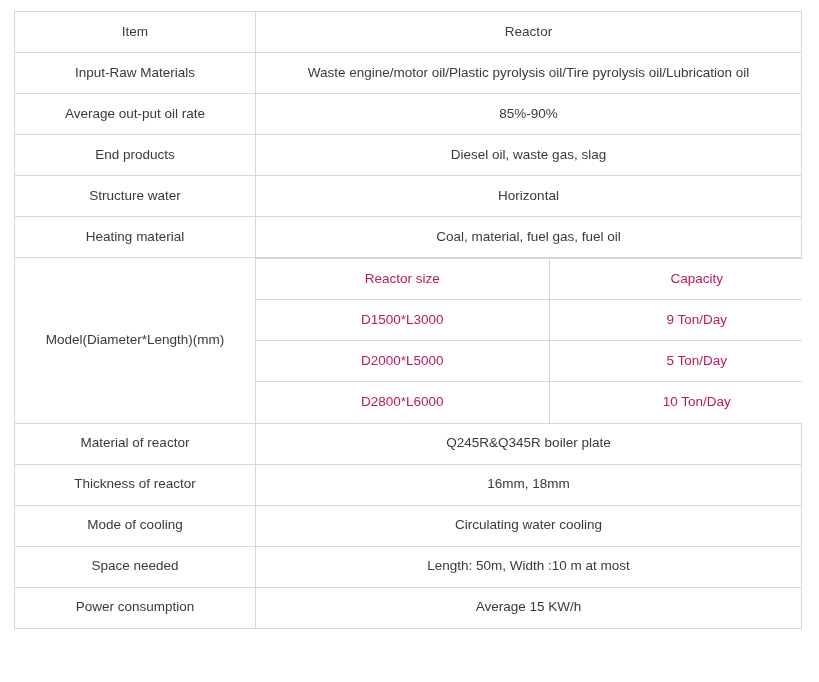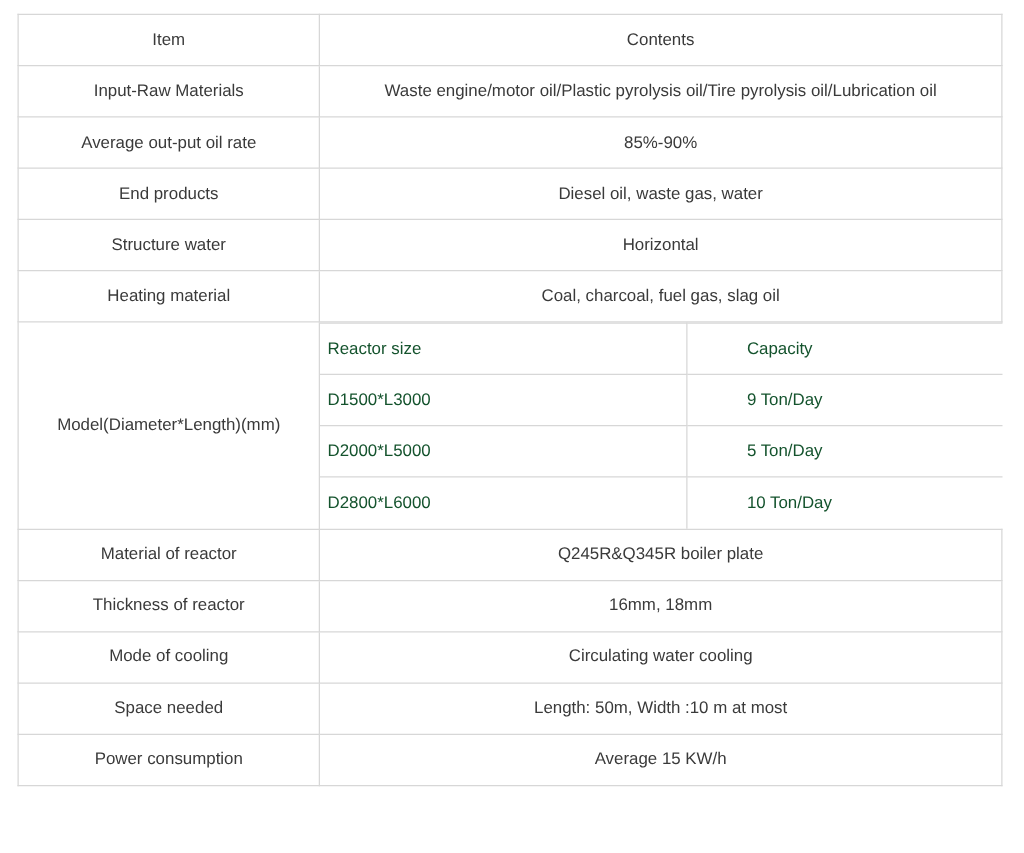--- a/index.html
+++ b/index.html
@@ -65,24 +65,24 @@
   .sub-table {
     width: 100%;
     border-collapse: collapse;
     table-layout: fixed;
   }
   .sub-table td {
     border: 1px solid #d7d7d7;
     border-top: 0;
     height: 41px;
     padding: 0 6px;
-    text-align: left;
+    text-align: center;
     vertical-align: middle;
     font-size: 13.5px;
-    color: #14532d;
+    color: #be185d;
     box-sizing: border-box;
   }
   .sub-table tr:first-child td { border-top: 1px solid #d7d7d7; }
   .sub-table td:first-child { border-left: 0; }
   .sub-table td:last-child  { border-right: 0; padding-left: 48px; }
   .sub-table tr:last-child td { border-bottom: 0; }
 
   .sub-size { width: 293px; }
   .sub-cap  { width: 253px; }
 
@@ -97,47 +97,47 @@
 
   <table class="spec-table">
     <colgroup>
       <col class="col-item">
       <col class="col-conts">
     </colgroup>
     <tbody>
 
       <tr>
         <td class="hdr">Item</td>
-        <td class="hdr">Contents</td>
+        <td class="hdr">Reactor</td>
       </tr>
 
       <tr>
         <td>Input-Raw Materials</td>
         <td>Waste engine/motor oil/Plastic pyrolysis oil/Tire pyrolysis oil/Lubrication oil</td>
       </tr>
 
       <tr>
         <td>Average out-put oil rate</td>
         <td>85%-90%</td>
       </tr>
 
       <tr>
         <td>End products</td>
-        <td>Diesel oil, waste gas, water</td>
+        <td>Diesel oil, waste gas, slag</td>
       </tr>
 
       <tr>
         <td>Structure water</td>
         <td>Horizontal</td>
       </tr>
 
 
       <tr>
         <td>Heating material</td>
-        <td>Coal, charcoal, fuel gas, slag oil</td>
+        <td>Coal, material, fuel gas, fuel oil</td>
       </tr>
 
       <tr>
         <td class="model-label">Model(Diameter*Length)(mm)</td>
         <td class="nest-host">
           <table class="sub-table">
             <colgroup>
               <col class="sub-size">
               <col class="sub-cap">
             </colgroup>

